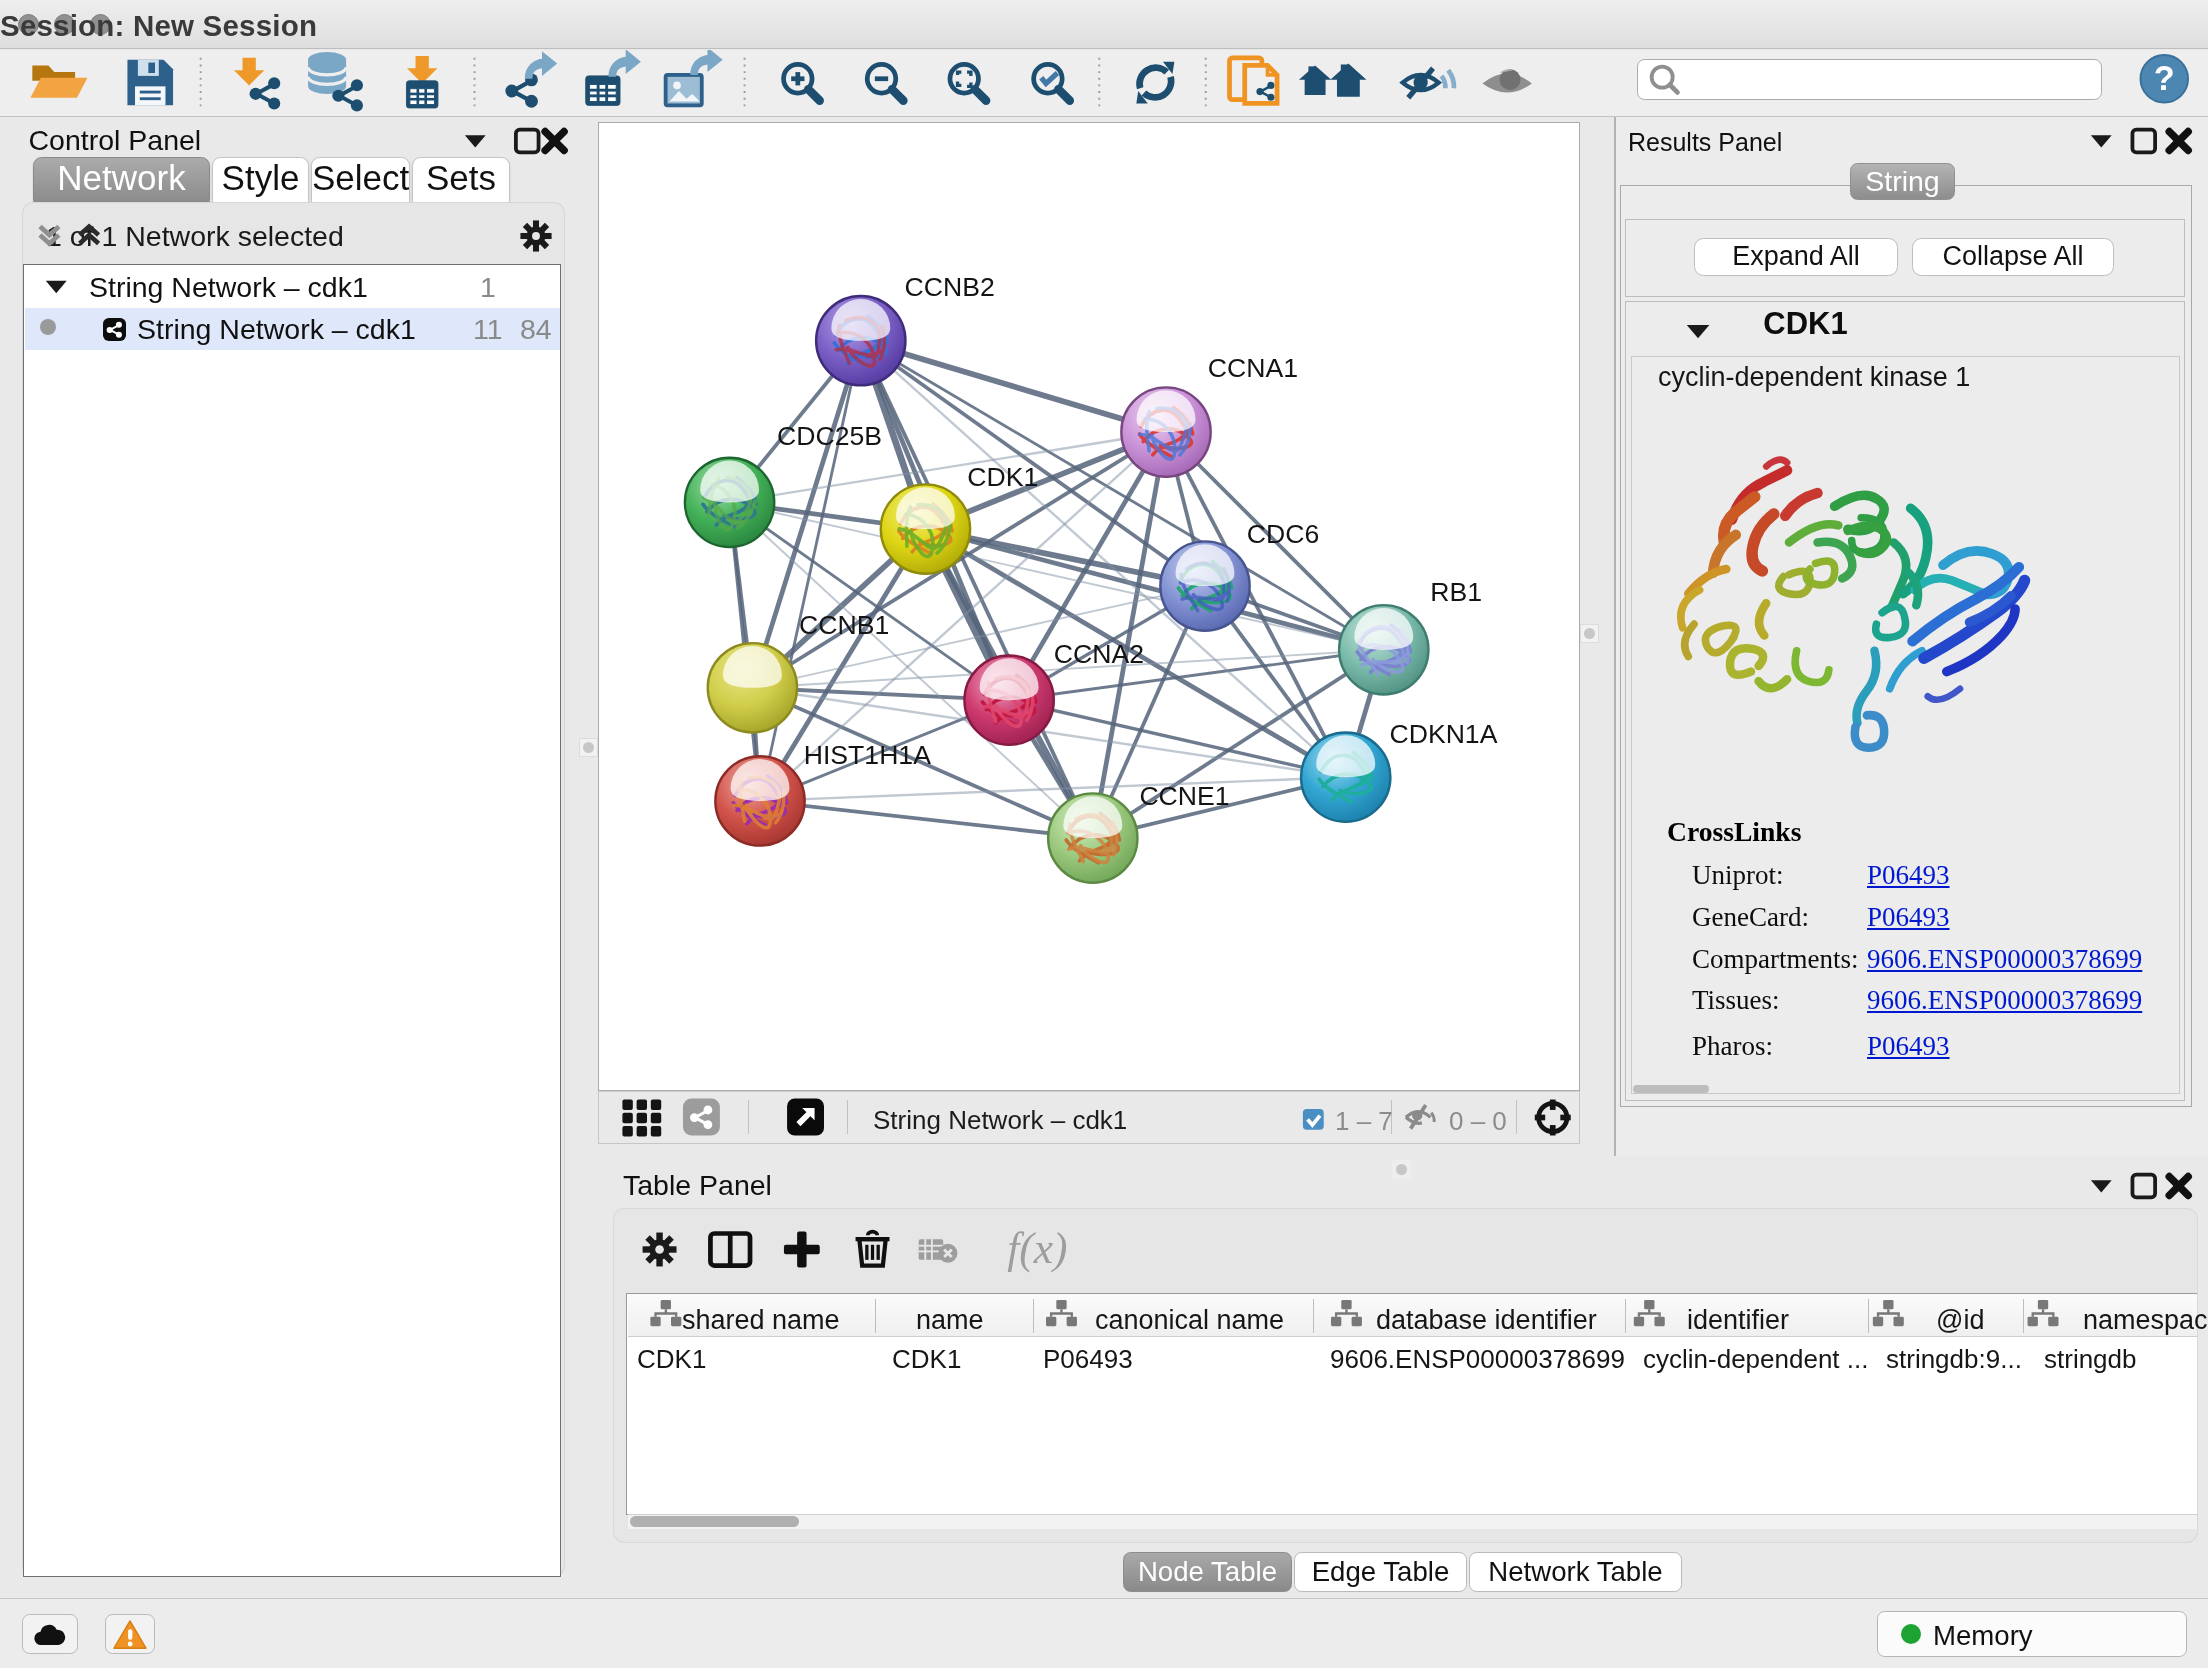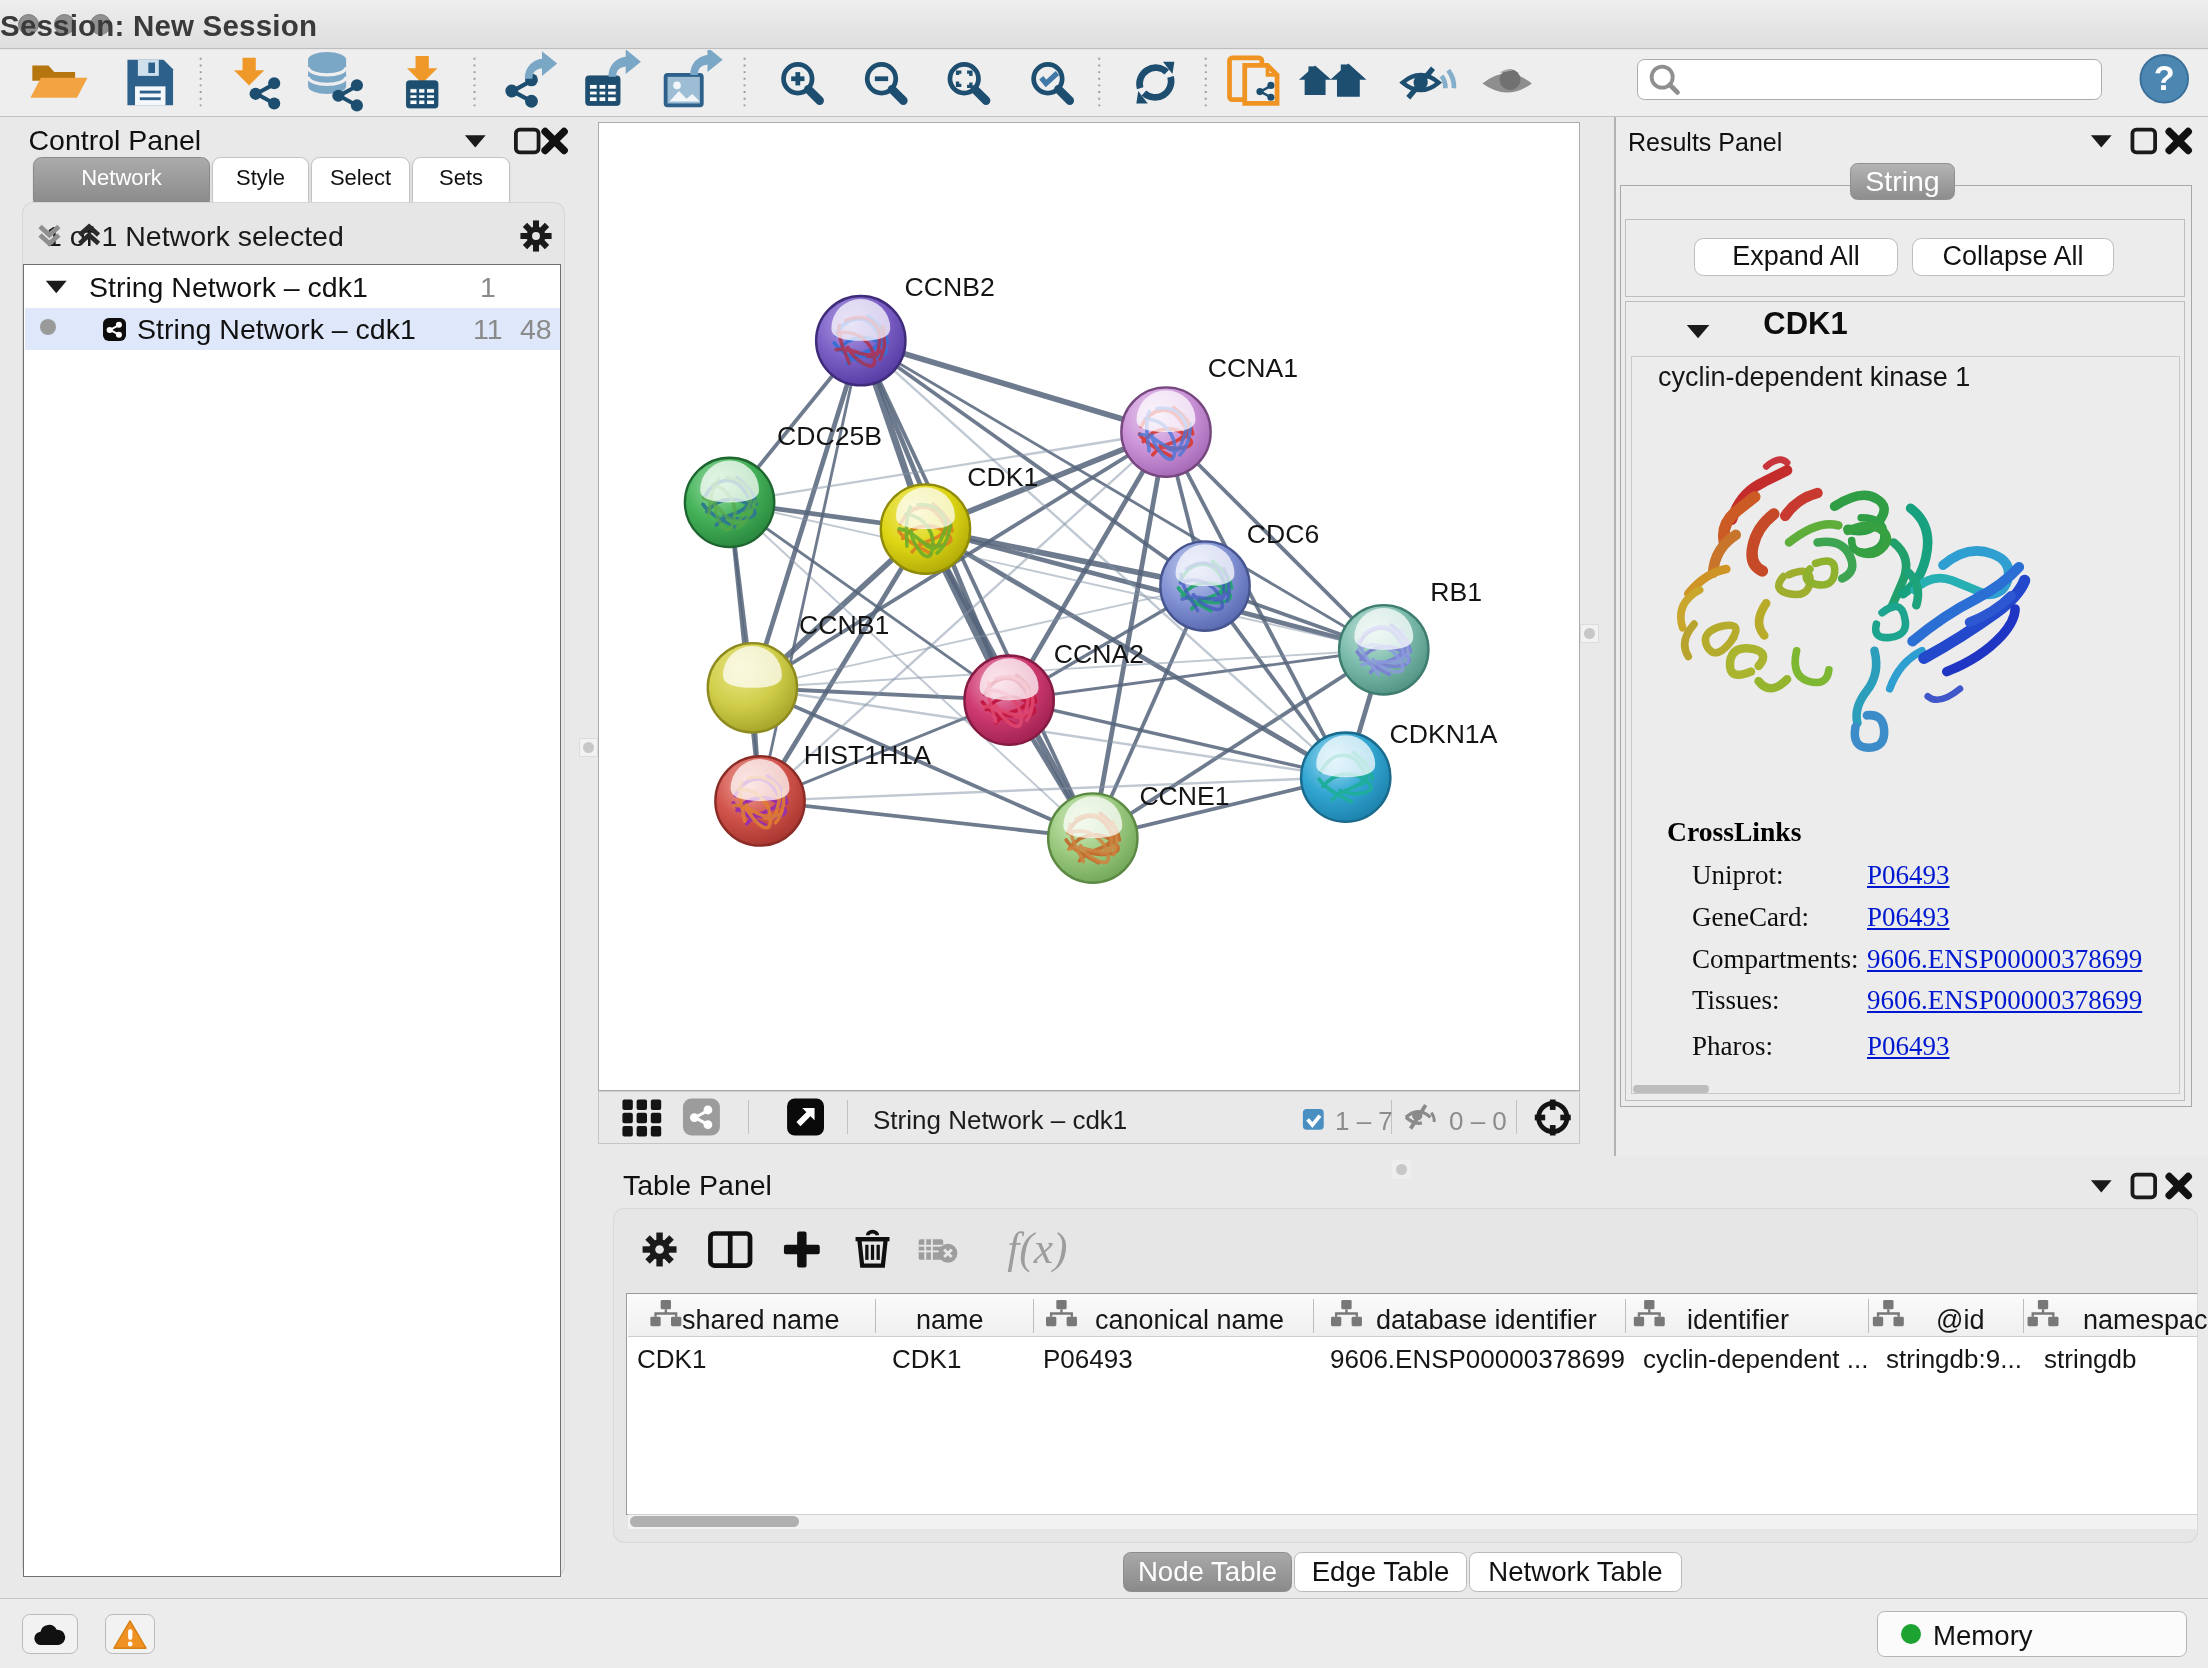--- a/index.html
+++ b/index.html
@@ -4,21 +4,21 @@
 *{margin:0;padding:0;box-sizing:border-box}
 html,body{width:2208px;height:1668px;overflow:hidden;background:#e9e9e9;font-family:"Liberation Sans",sans-serif}
 .a{position:absolute}
 #titlebar{left:0;top:0;width:2208px;height:49px;background:linear-gradient(#eeeeee,#dedede);border-bottom:1px solid #bdbdbd}
 .tl{border-radius:50%;width:21px;height:21px;top:14.3px;background:#909090;border:1px solid #7c7c7c}
 #wtitle{width:2155px;top:8.6px;font-size:29.5px;font-weight:600;color:#3a3a3a;letter-spacing:0.2px}
 #toolbar{left:0;top:50px;width:2208px;height:67px;background:#eeeeee;border-bottom:1px solid #c2c2c2}
 #searchbox{left:1637px;top:59px;width:465px;height:41px;background:#fff;border:1.9px solid #ababab;border-radius:7.6px}
 
 #cp-title{left:28.5px;top:124px;font-size:28.5px;color:#101010}
-.tab{position:absolute;top:157px;height:52px;background:#fff;border:1px solid #c3c3c3;border-radius:8.6px;font-size:22px;color:#111;text-align:center;line-height:40px;box-shadow:0 1px 1.9px rgba(0,0,0,.15)}
+.tab{position:absolute;top:157px;height:52px;background:#fff;border:1px solid #c3c3c3;border-radius:8.6px;font-size:35px;color:#111;text-align:center;line-height:40px;box-shadow:0 1px 1.9px rgba(0,0,0,.15)}
 .tabsel{background:linear-gradient(#ababab,#878787);color:#fff;border-color:#8a8a8a}
 #cp-sub{left:22px;top:202px;width:543px;height:1375px;background:#e6e6e6;border-radius:11.4px;box-shadow:0 0 0 1px #d7d7d7 inset}
 #cp-head{left:23px;top:217px;width:541px;height:38px;font-size:28.5px;color:#1a1a1a;text-align:left;line-height:38px;text-indent:23px}
 #cp-list{left:23px;top:264px;width:538px;height:1313px;background:#fff;border:1.9px solid #6f6f6f}
 .lrow{position:absolute;left:0;width:535px;height:42px;font-size:28.5px;color:#111}
 #selrow{background:#dfe8fa}
 .gray{color:#8a8a8a}
 
 #canvas{left:598px;top:122px;width:982px;height:969px;background:#fff;border:1px solid #ababab}
 #cbar{left:598px;top:1091px;width:982px;height:53px;background:#e9e9e9;border:1px solid #c6c6c6;border-top-color:#cfcfcf}
@@ -296,21 +296,21 @@
 <div class="a lrow" id="selrow" style="left:25px;top:308px">
   <span class="a" style="left:15px;top:11.4px;width:16px;height:16px;border-radius:50%;background:#9a9a9a"></span>
   <svg class="a" style="left:78px;top:9.5px" width="23" height="23" viewBox="0 0 24 24">
       <rect width="24" height="24" rx="6" fill="#0d0d0d"></rect>
       <g stroke="#fff" fill="#fff" transform="translate(12,12) scale(.42)">
         <use href="#sh"></use>
       </g>
     </svg>
   <span class="a" style="left:112px;top:4.8px">String Network – cdk1</span>
   <span class="a gray" style="left:448px;top:4.8px">11</span>
-  <span class="a gray" style="left:495px;top:4.8px">48</span>
+  <span class="a gray" style="left:495px;top:4.8px">84</span>
 </div>
 
 <div class="a" id="canvas"></div>
 <div class="a" id="cbar"></div>
 <svg class="a" style="left:598px;top:1091px" width="982" height="53" viewBox="0 0 1032 56">
 <g fill="#141414">
       <g transform="translate(23,9)">
         <rect width="11" height="11" rx="2"></rect>
         <rect x="15" width="11" height="11" rx="2"></rect>
         <rect x="30" width="11" height="11" rx="2"></rect>

